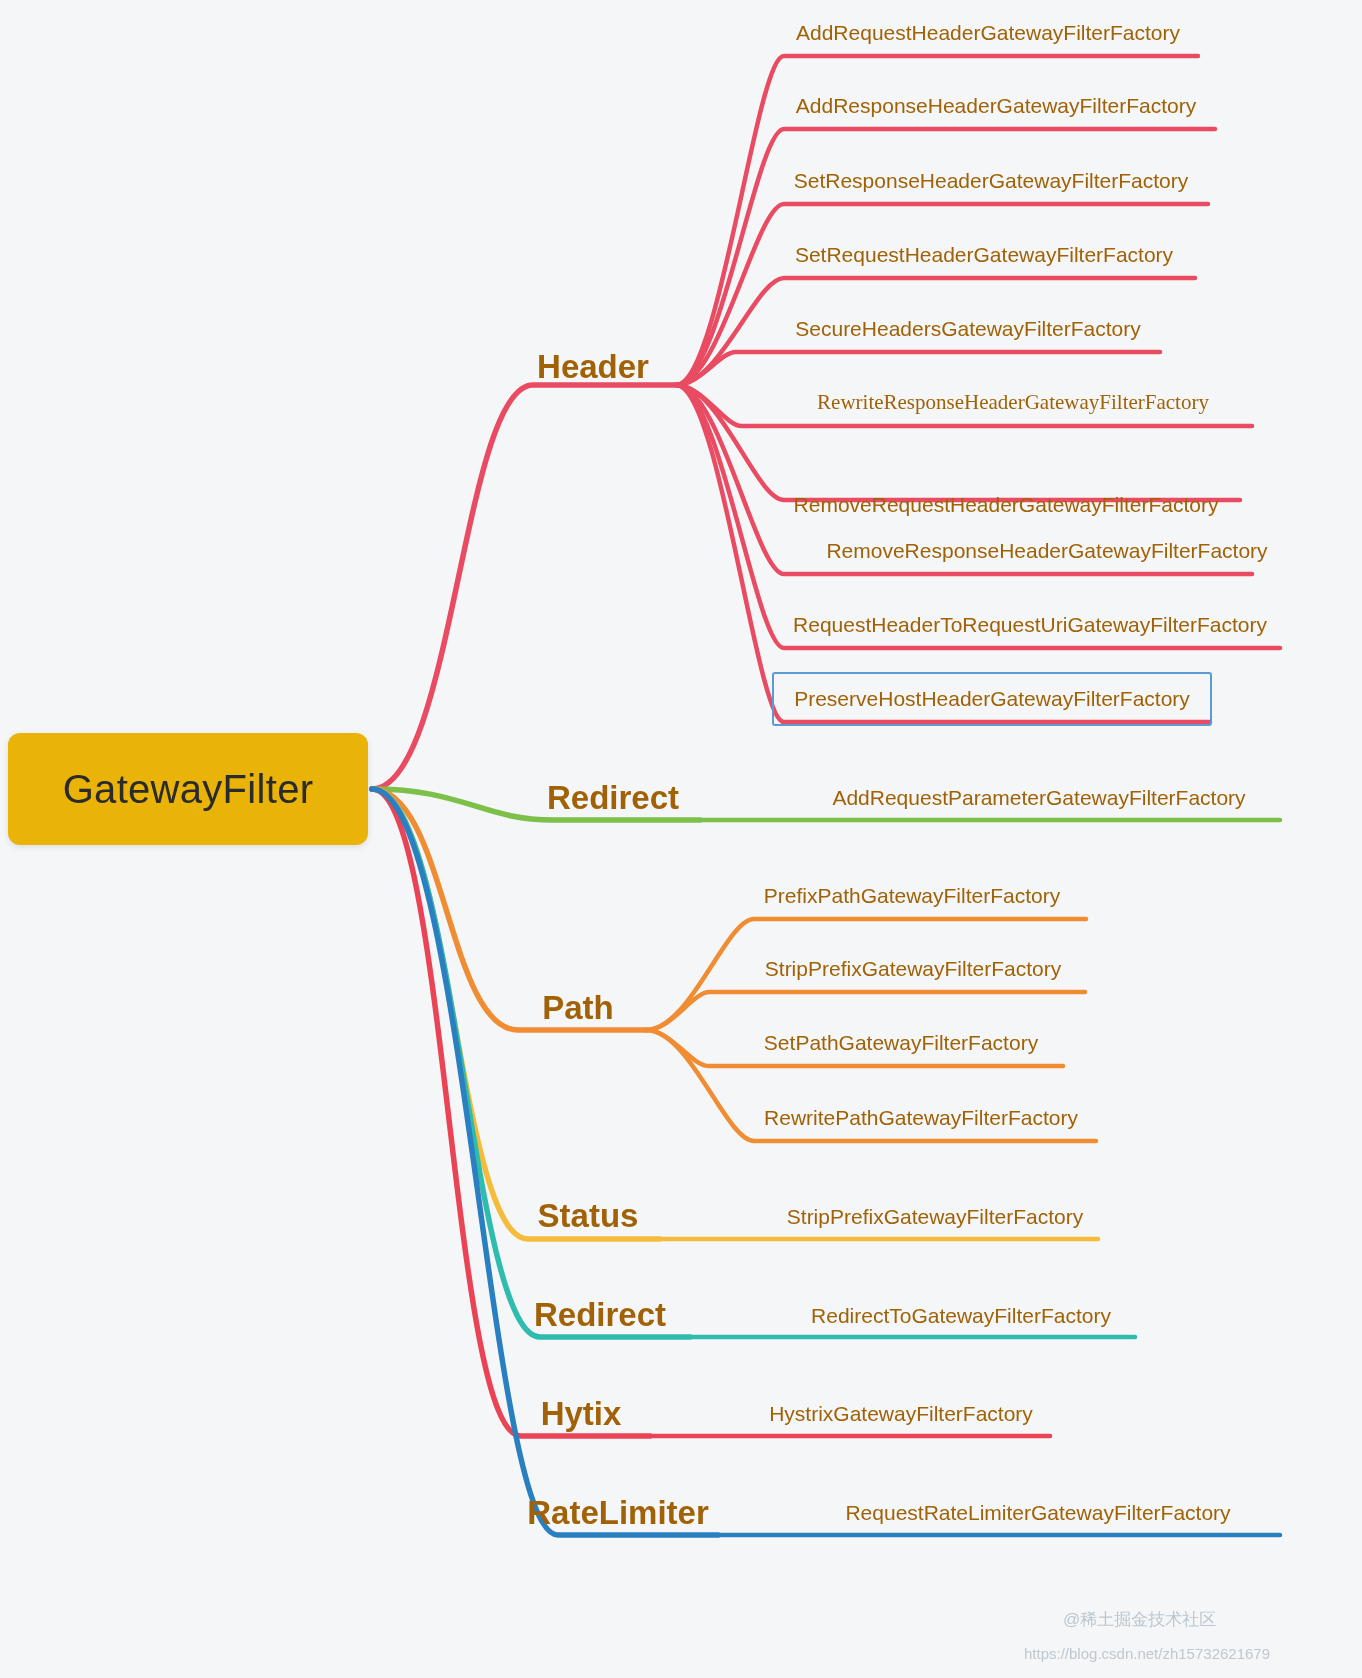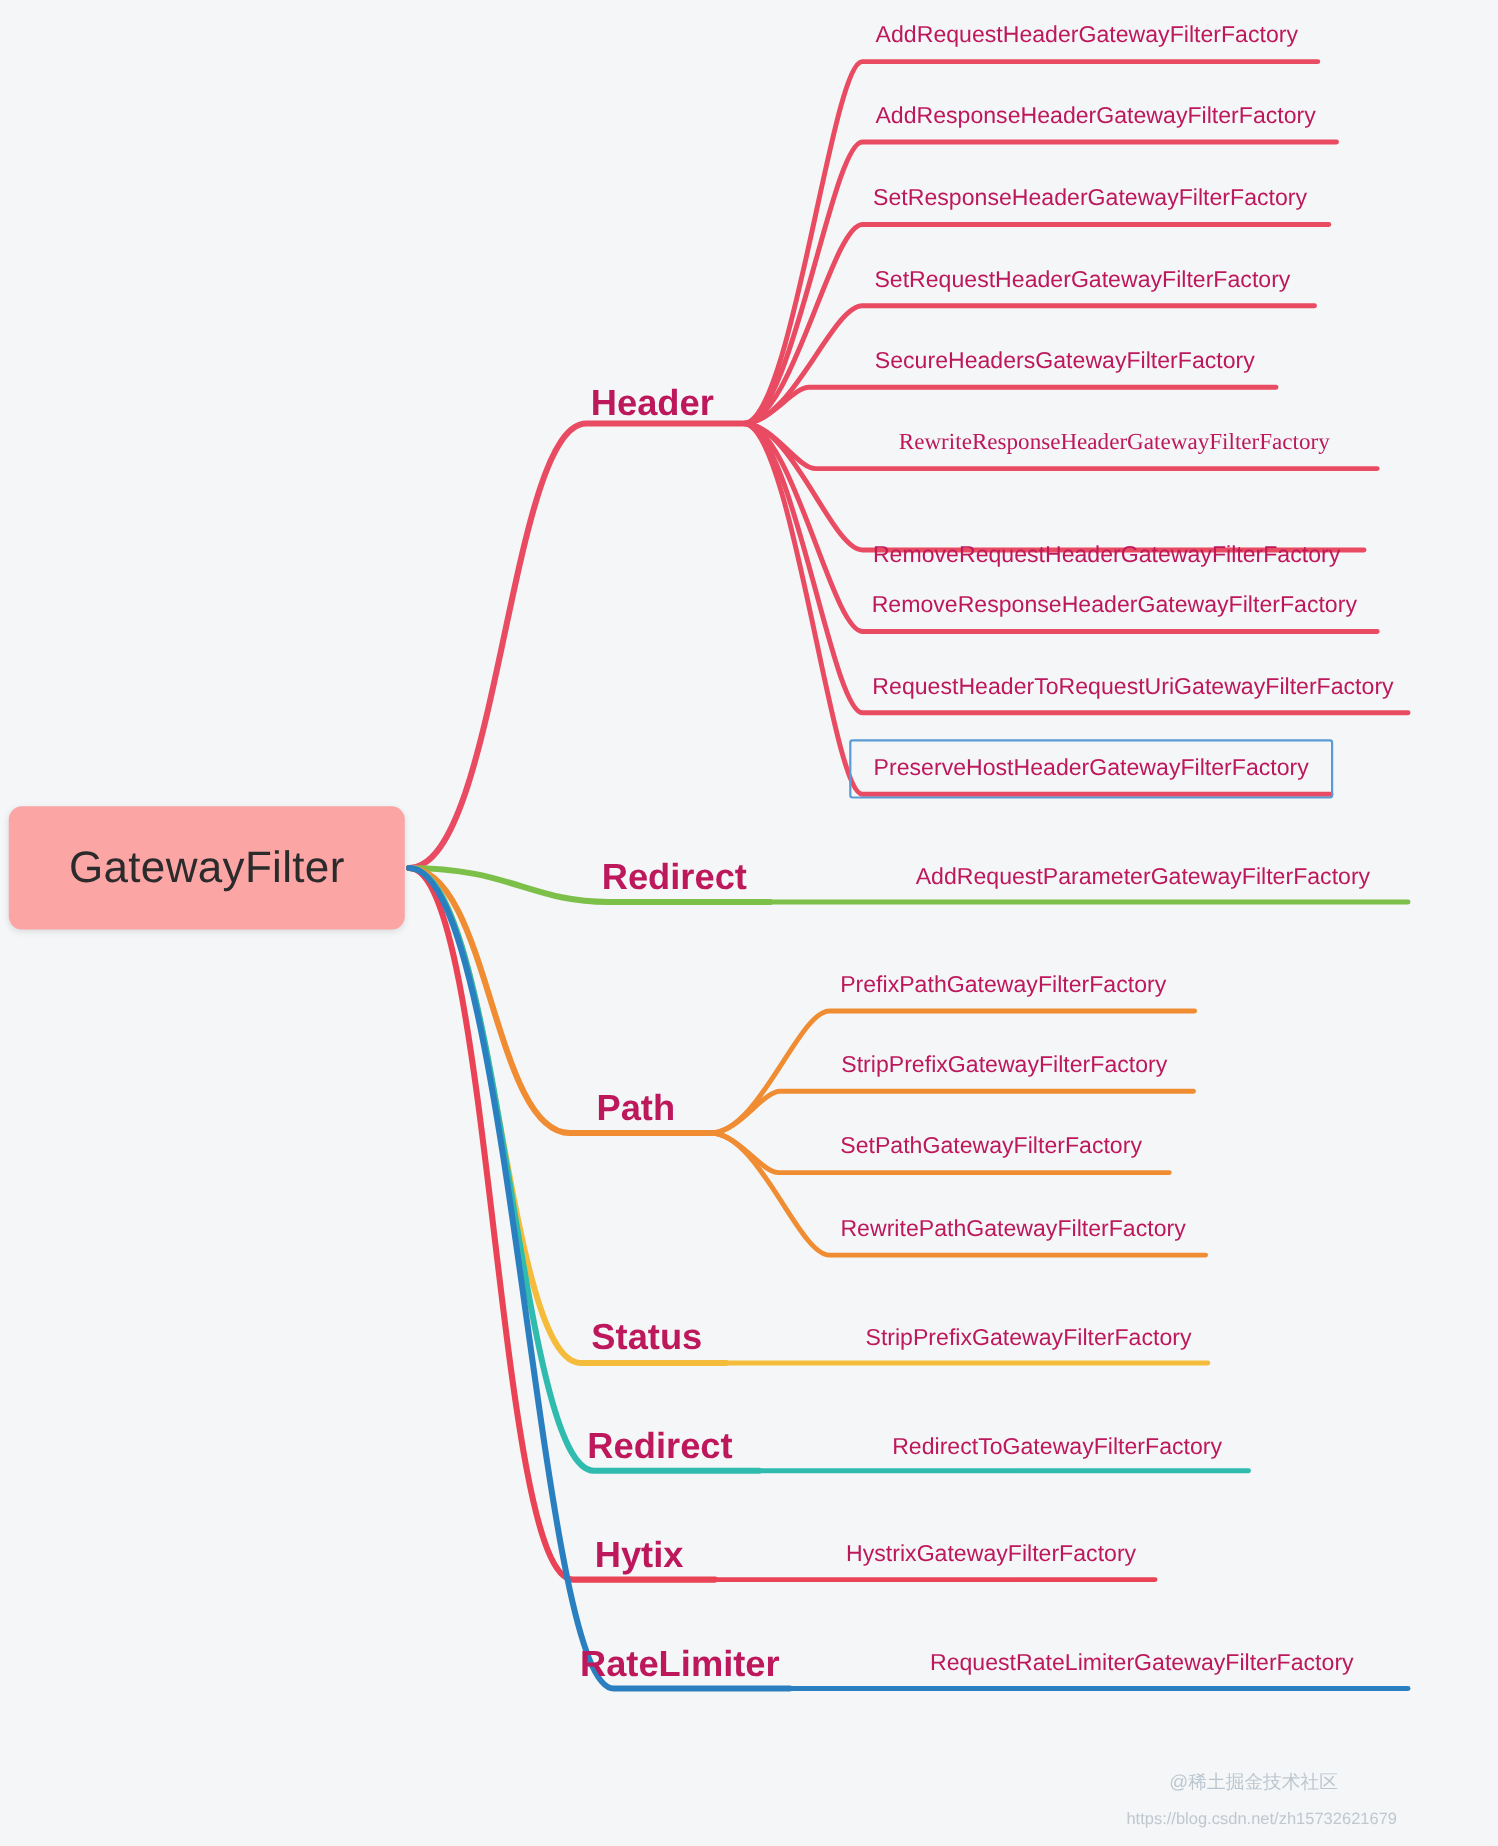--- a/index.html
+++ b/index.html
@@ -22,37 +22,37 @@
     width: 1362px;
     height: 1678px;
     pointer-events: none;
   }
   .root-node {
     position: absolute;
     left: 8px;
     top: 733px;
     width: 360px;
     height: 112px;
-    background: #fca5a5;
+    background: #eab308;
     border-radius: 12px;
     box-shadow: 0 2px 6px rgba(0,0,0,0.10);
     display: flex;
     align-items: center;
     justify-content: center;
   }
   .root-node .root-label {
     font-size: 40px;
     color: #2b2b2b;
     letter-spacing: 0.3px;
     white-space: nowrap;
   }
   .node-label {
     position: absolute;
     white-space: nowrap;
-    color: #be185d;
+    color: #a16207;
     line-height: 1;
     text-align: right;
   }
   .lvl1 {
     font-size: 33px;
     transform: translate(-50%, -50%);
     font-weight: bold;
   }
   .lvl2 {
     font-size: 21px;
@@ -122,21 +122,21 @@
 
   <div id="labels">
       <div class="node-label lvl1" style="left: 593px; top: 366px;">Header</div>
       <div class="node-label lvl2" style="left: 988px; top: 32px;">AddRequestHeaderGatewayFilterFactory</div>
       <div class="node-label lvl2" style="left: 996px; top: 105px;">AddResponseHeaderGatewayFilterFactory</div>
       <div class="node-label lvl2" style="left: 991px; top: 180px;">SetResponseHeaderGatewayFilterFactory</div>
       <div class="node-label lvl2" style="left: 984px; top: 254px;">SetRequestHeaderGatewayFilterFactory</div>
       <div class="node-label lvl2" style="left: 968px; top: 328px;">SecureHeadersGatewayFilterFactory</div>
       <div class="node-label lvl2" style="left: 1013px; top: 402px; font-family: Liberation Serif, serif;">RewriteResponseHeaderGatewayFilterFactory</div>
       <div class="node-label lvl2" style="left: 1006px; top: 504px;">RemoveRequestHeaderGatewayFilterFactory</div>
-      <div class="node-label lvl2" style="left: 1013px; top: 550px;">RemoveResponseHeaderGatewayFilterFactory</div>
+      <div class="node-label lvl2" style="left: 1047px; top: 550px;">RemoveResponseHeaderGatewayFilterFactory</div>
       <div class="node-label lvl2" style="left: 1030px; top: 624px;">RequestHeaderToRequestUriGatewayFilterFactory</div>
       <div class="node-label lvl2" style="left: 992px; top: 698px;">PreserveHostHeaderGatewayFilterFactory</div>
       <div class="node-label lvl1" style="left: 613px; top: 797px;">Redirect</div>
       <div class="node-label lvl2" style="left: 1039px; top: 797px;">AddRequestParameterGatewayFilterFactory</div>
       <div class="node-label lvl1" style="left: 578px; top: 1007px;">Path</div>
       <div class="node-label lvl2" style="left: 912px; top: 895px;">PrefixPathGatewayFilterFactory</div>
       <div class="node-label lvl2" style="left: 913px; top: 968px;">StripPrefixGatewayFilterFactory</div>
       <div class="node-label lvl2" style="left: 901px; top: 1042px;">SetPathGatewayFilterFactory</div>
       <div class="node-label lvl2" style="left: 921px; top: 1117px;">RewritePathGatewayFilterFactory</div>
       <div class="node-label lvl1" style="left: 588px; top: 1215px;">Status</div>

